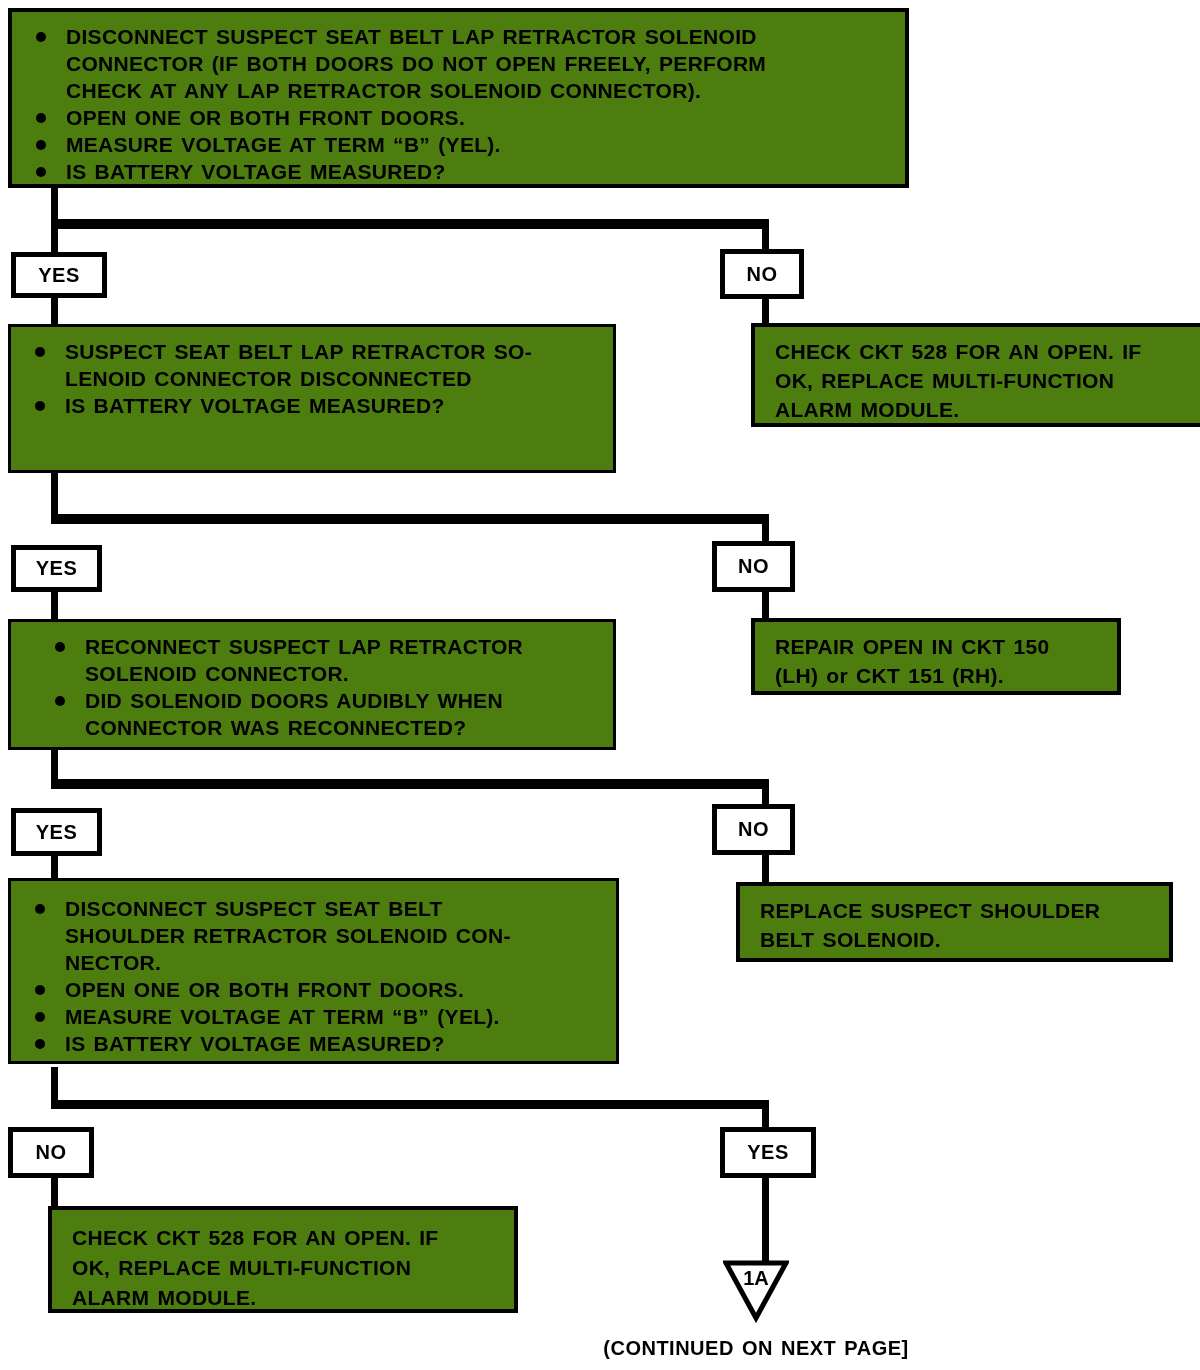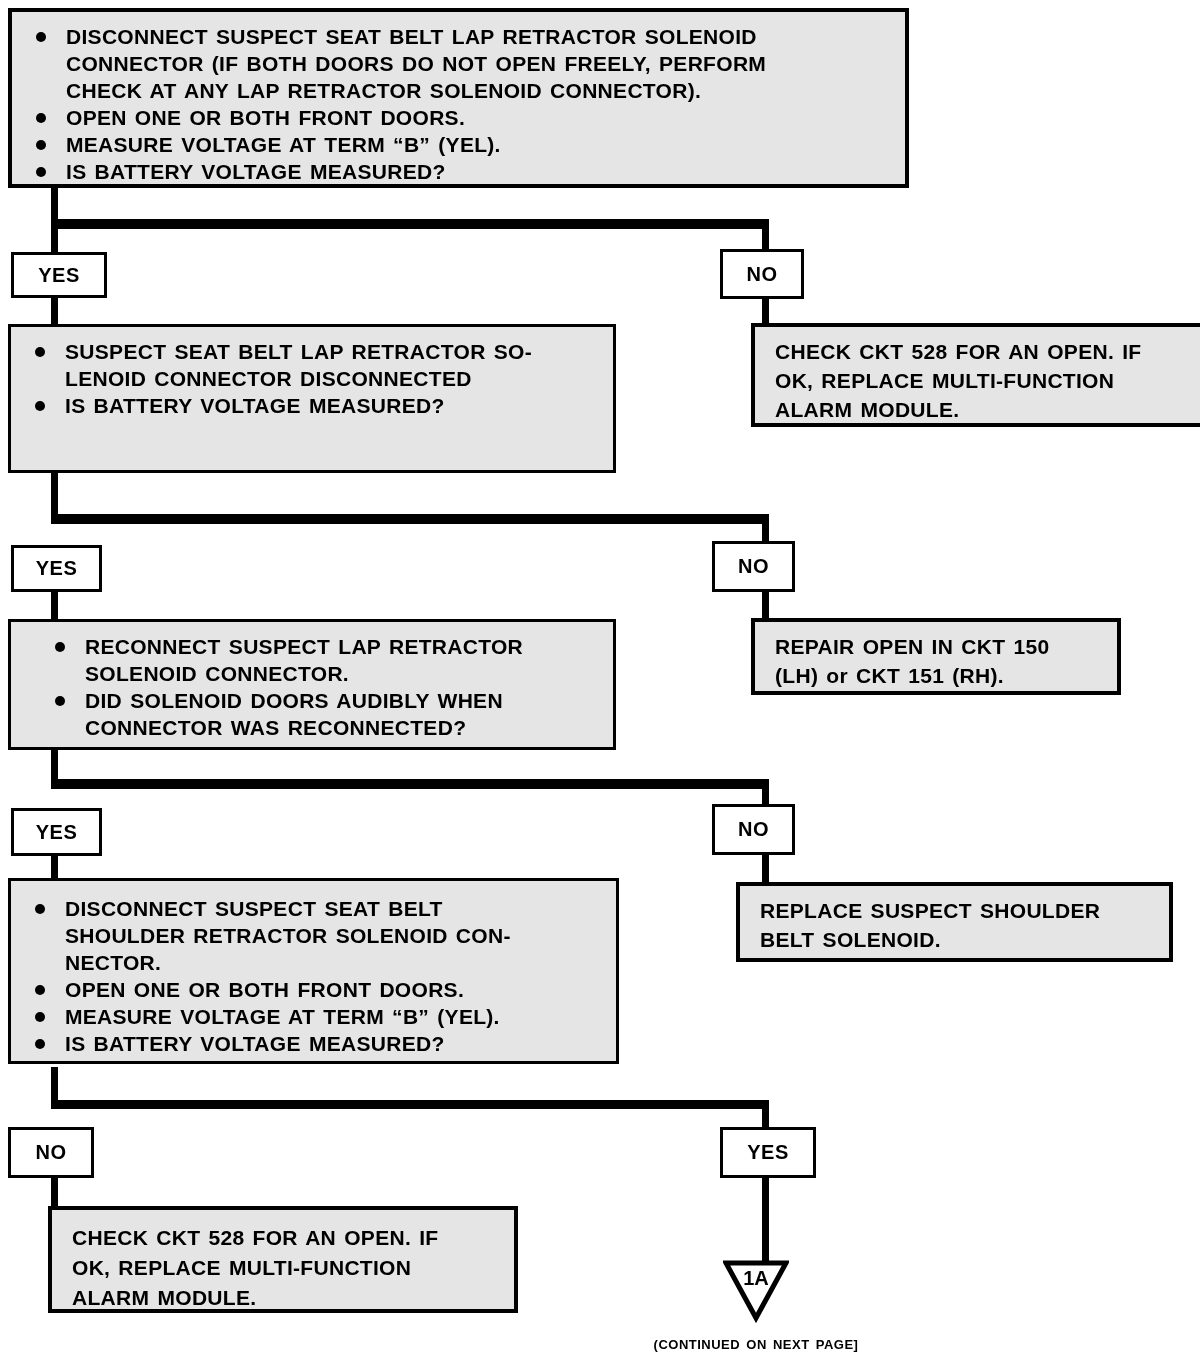--- a/index.html
+++ b/index.html
@@ -11,21 +11,21 @@
   }
   .flow {
     position: relative;
     width: 1200px; height: 1370px;
     background: #fff;
     overflow: hidden;
   }
   
   .box {
     position: absolute;
-    background: #e5e5e5;
+    background: #4d7c0f;
     border: 3px solid #000;
     font-weight: 700;
     font-size: 21px;
     letter-spacing: 0.3px;
     word-spacing: 2px;
   }
   .box.thick { border-width: 4px; }
   .box.plain {
     white-space: pre-line;
     line-height: 29px;
@@ -48,21 +48,21 @@
     left: 16px; top: 9px;
     width: 10px; height: 10px;
     border-radius: 50%;
     background: #000;
   }
   .bulletbox { padding: 11px 8px 8px 8px; }
   
   .label {
     position: absolute;
     background: #fff;
-    border: 3px solid #000000;
+    border: 5px solid #000000;
     font-weight: 700;
     font-size: 20px;
     letter-spacing: 0.5px;
     display: flex;
     align-items: center;
     justify-content: center;
   }
   
   .vline { position: absolute; width: 7px; background: #000; }
   .hline { position: absolute; height: 10px; background: #000; }
@@ -70,21 +70,21 @@
   .tri { position: absolute; }
   .tri text {
     font-family: "Liberation Sans", "DejaVu Sans", sans-serif;
     font-weight: 700;
     font-size: 20px;
   }
   
   .footer {
     position: absolute;
     font-weight: 700;
-    font-size: 13px;
+    font-size: 20px;
     letter-spacing: 0.5px;
     word-spacing: 2px;
     text-align: center;
   }
 </style>
 </head>
 <body>
 
 <div class="flow">
 

